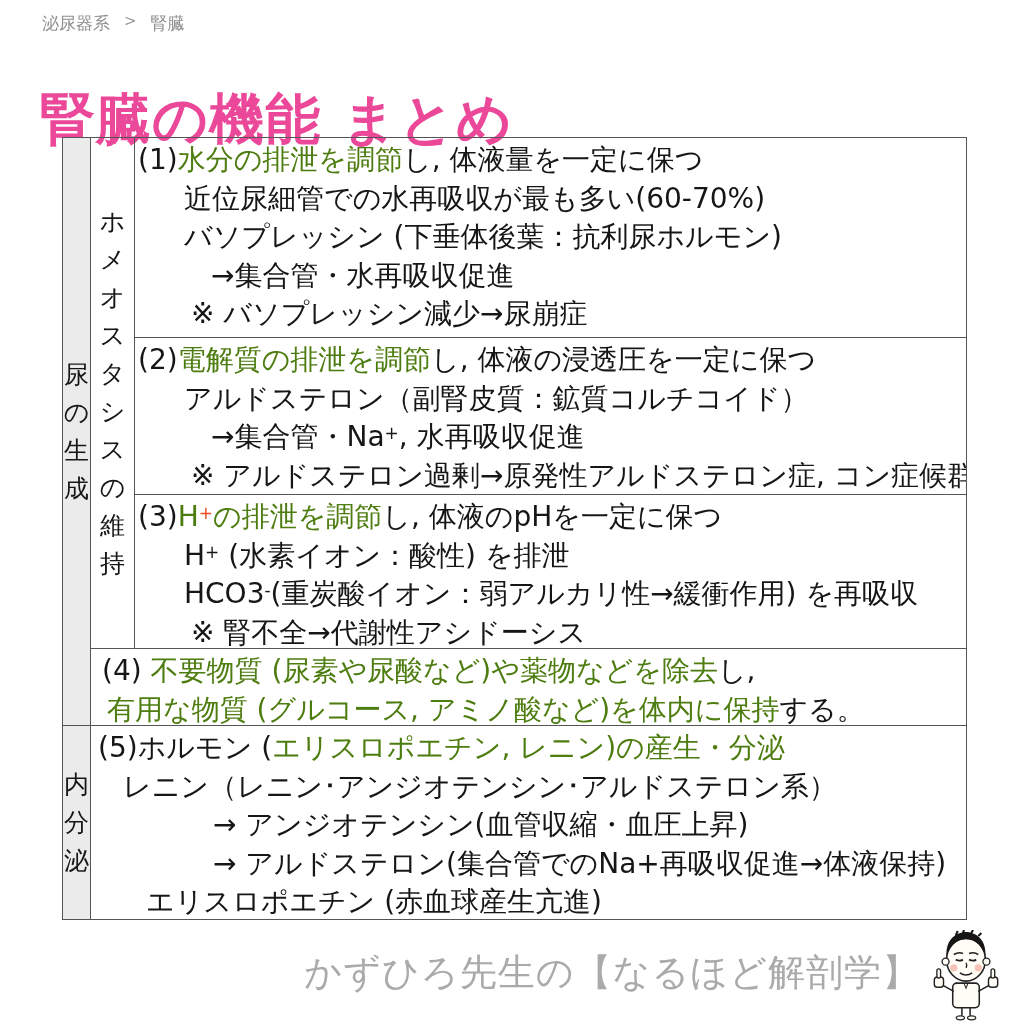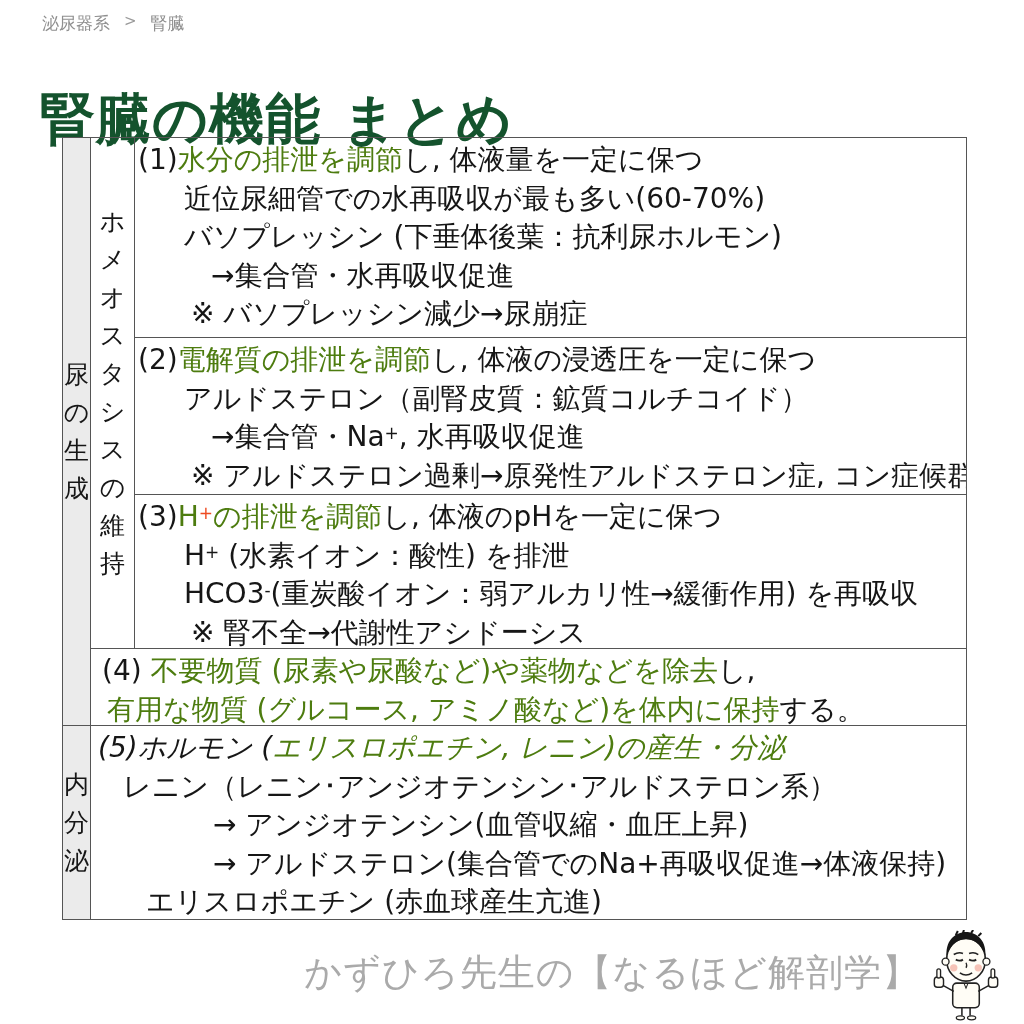--- a/index.html
+++ b/index.html
@@ -5,21 +5,21 @@
   html,body{margin:0;padding:0;}
   body{
     width:1024px;height:1024px;background:#ffffff;position:relative;overflow:hidden;
     font-family:"DejaVu Sans","Liberation Sans",sans-serif;color:#111;
     -webkit-font-smoothing:antialiased;
   }
   
   .breadcrumb{position:absolute;top:12px;left:42px;font-size:17px;color:#8f8f8f;display:flex;gap:14px;align-items:flex-start;}
   .breadcrumb .sep{font-size:15px;color:#9a9a9a;}
   
-  .page-title{position:absolute;top:46px;left:40px;font-size:55px;font-weight:600;letter-spacing:1px;color:#14532d;}
+  .page-title{position:absolute;top:46px;left:40px;font-size:55px;font-weight:600;letter-spacing:1px;color:#ec4899;}
   
   .fn-table{
     position:absolute;left:62px;top:137px;width:905px;height:783px;
     display:grid;grid-template-columns:28px 44px 1fr;grid-template-rows:200px 157px 154px 77px 1fr;
     border:1px solid #555;box-sizing:border-box;font-size:28px;
   }
   .cell{box-sizing:border-box;min-width:0;}
   .br{border-right:1px solid #555;}
   .bb{border-bottom:1px solid #555;}
   .gray{background:#ebebeb;}
@@ -95,21 +95,21 @@
   <div class="cell content bb c-f4">
       <div class="line" style="padding-left: 11px;"><span>(4) </span><span class="red">不要物質 (尿素や尿酸など)や薬物などを除去</span><span>し,</span></div>
       <div class="line" style="padding-left: 16px;"><span class="red">有用な物質 (グルコース, アミノ酸など)を体内に保持</span><span>する。</span></div>
     </div>
   <div class="cell vcell gray br c-endo">
       <div>内</div>
       <div>分</div>
       <div>泌</div>
     </div>
   <div class="cell content c-f5">
-      <div class="line" style="padding-left: 7px; font-style: italic;"><span>(5)ホルモン (</span><span class="red">エリスロポエチン, レニン)の産生・分泌</span></div>
+      <div class="line" style="padding-left: 7px;"><span>(5)ホルモン (</span><span class="red">エリスロポエチン, レニン)の産生・分泌</span></div>
       <div class="line" style="padding-left: 32px;"><span>レニン（レニン･アンジオテンシン･アルドステロン系）</span></div>
       <div class="line" style="padding-left: 122px;"><span>→ アンジオテンシン(血管収縮・血圧上昇)</span></div>
       <div class="line" style="padding-left: 122px;"><span>→ アルドステロン(集合管でのNa+再吸収促進→体液保持)</span></div>
       <div class="line" style="padding-left: 55px;"><span>エリスロポエチン (赤血球産生亢進)</span></div>
     </div>
 </div>
 
 <div class="footer-credit">かずひろ先生の【なるほど解剖学】</div>
 <svg class="avatar" viewBox="0 0 80 92" aria-hidden="true">
 

